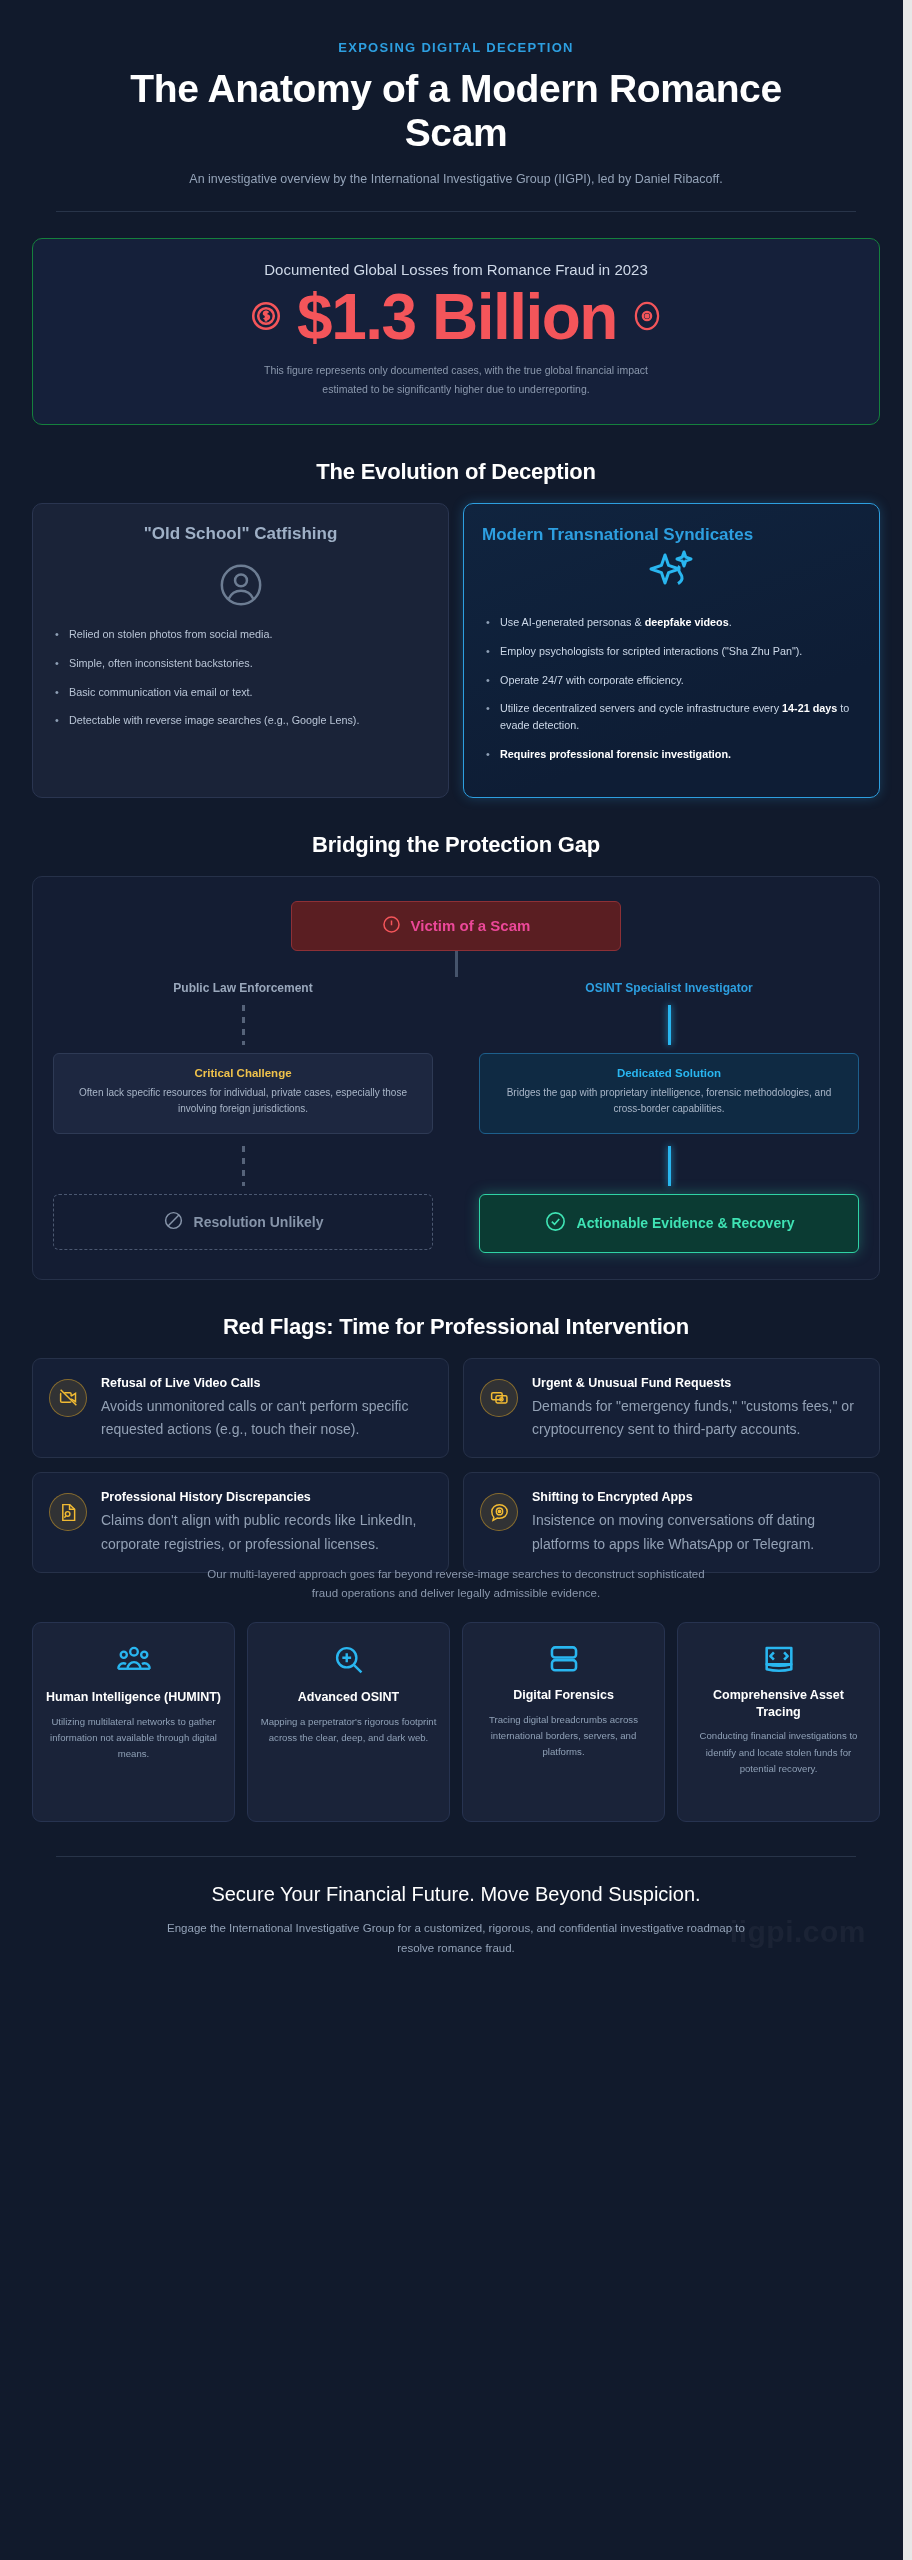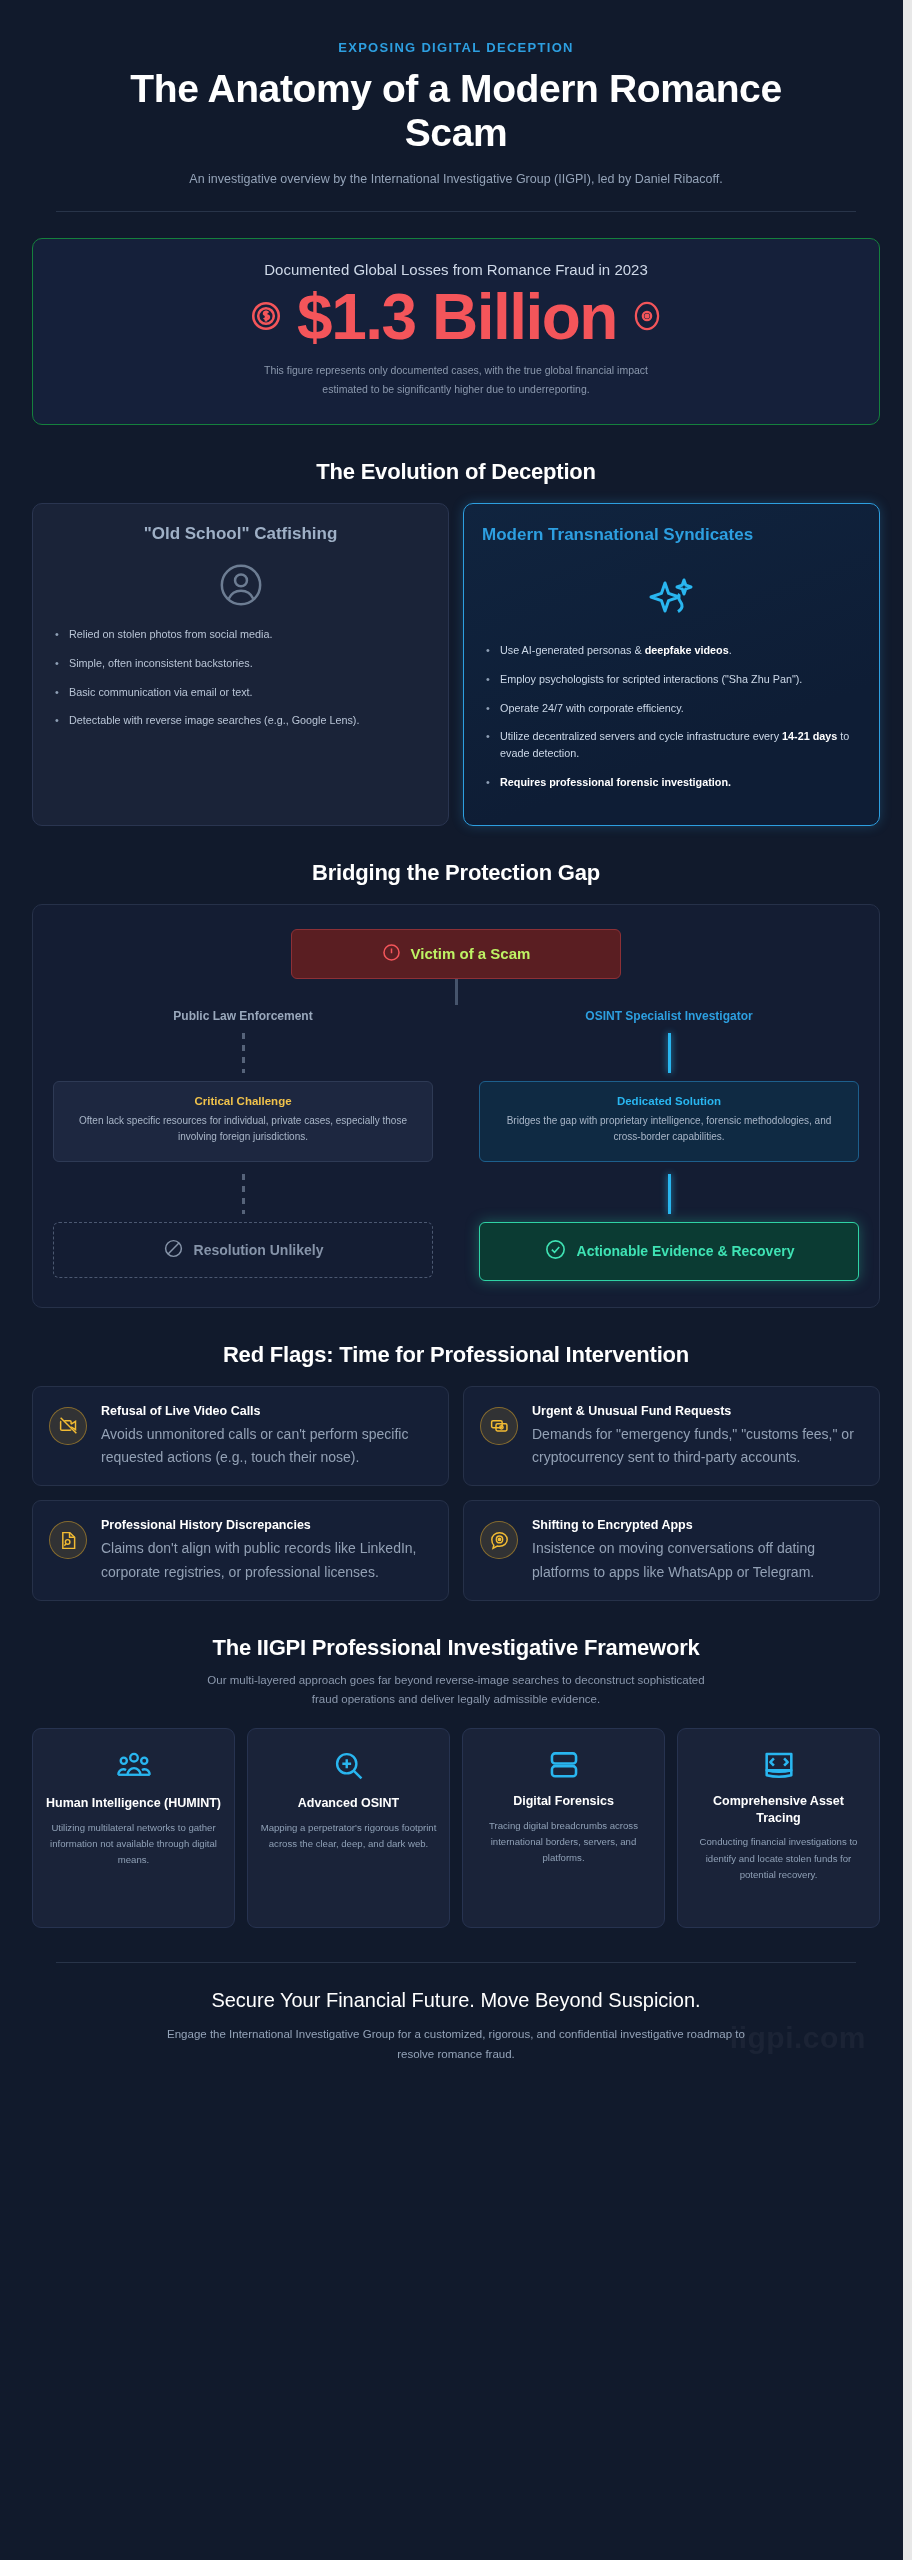--- a/index.html
+++ b/index.html
@@ -135,21 +135,21 @@
     text-align: center;
     font-size: 17px;
     font-weight: bold;
     color: #9fb0c6;
     margin-bottom: 18px;
   }
   .evo-card.modern .evo-title {
     color: #2d9fe0;
     text-align: left;
     line-height: 1.3;
-    margin-bottom: 28px;
+    margin-bottom: 0;
   }
   .evo-icon {
     display: flex;
     justify-content: center;
     margin-bottom: 18px;
   }
   .evo-list { list-style: none; }
   .evo-list li {
     position: relative;
     padding-left: 18px;
@@ -179,21 +179,21 @@
     width: 330px;
     margin: 0 auto;
     background: #5a1e22;
     border: 1px solid #8d3036;
     border-radius: 6px;
     padding: 13px 10px;
     display: flex;
     align-items: center;
     justify-content: center;
     gap: 10px;
-    color: #bef264;
+    color: #ec4899;
     font-size: 15px;
     font-weight: bold;
   }
   .connector-stem {
     width: 3px; height: 26px;
     background: #46546c;
     margin: 0 auto;
   }
   .branch-grid {
     display: grid;
@@ -543,21 +543,20 @@
         </svg>
       </div>
       <div class="flag-body">
         <h4>Shifting to Encrypted Apps</h4>
         <p>Insistence on moving conversations off dating platforms to apps like WhatsApp or Telegram.</p>
       </div>
     </div>
 
   </div>
 
-  <div class="section-title">The IIGPI Professional Investigative Framework</div>
   <div class="section-sub">Our multi-layered approach goes far beyond reverse-image searches to deconstruct sophisticated fraud operations and deliver legally admissible evidence.</div>
   <div class="fw-grid">
 
     <div class="fw-card">
       <div class="fw-ico">
         <svg width="38" height="34" viewBox="0 0 26 22" fill="none" stroke="currentColor" stroke-width="1.6">
           <circle cx="13" cy="5.3" r="2.6"></circle>
             <circle cx="6" cy="7.4" r="2.1"></circle>
             <circle cx="20" cy="7.4" r="2.1"></circle>
           <path d="M8.6 17c0-2.5 2-4.5 4.4-4.5s4.4 2 4.4 4.5"></path>

